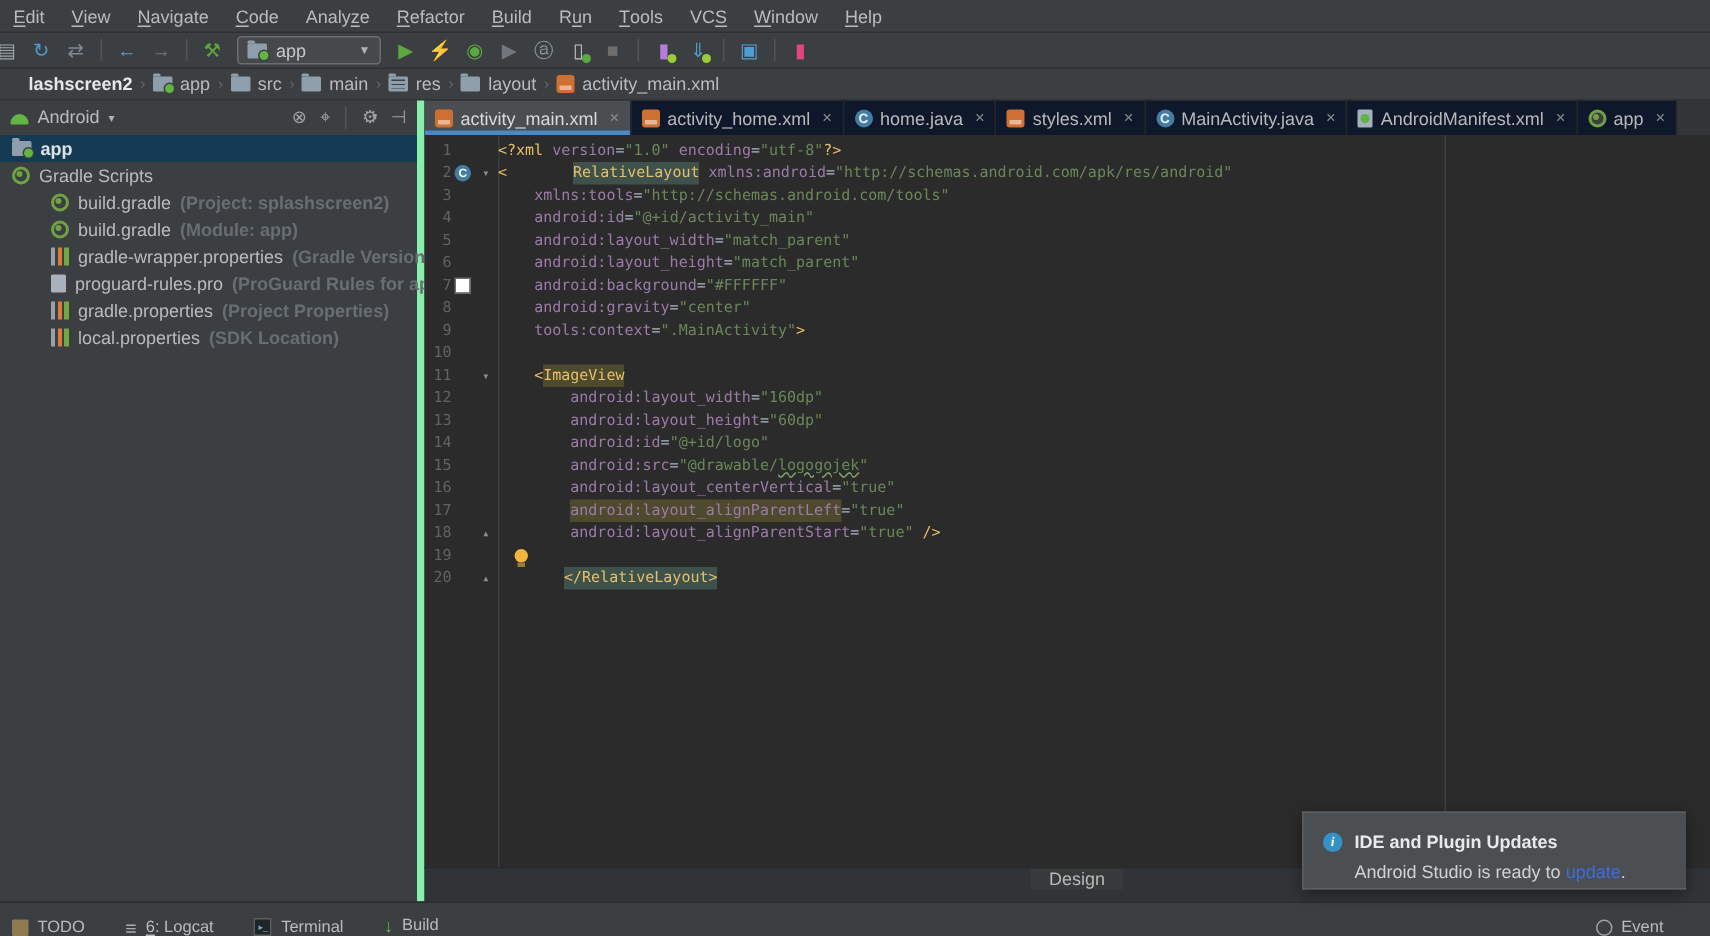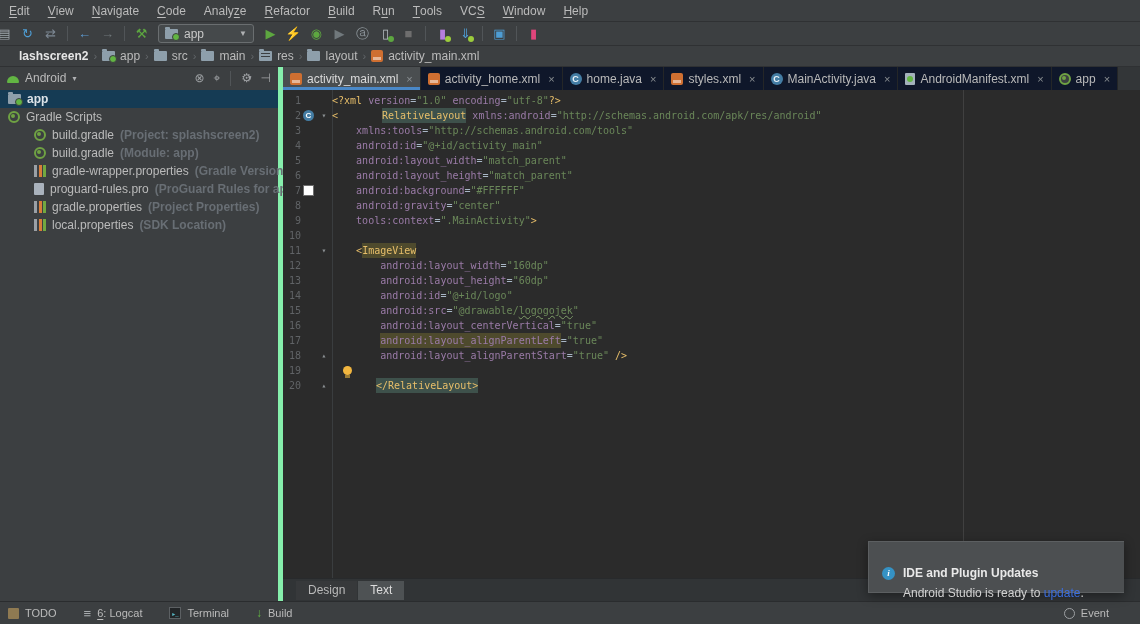--- a/index.html
+++ b/index.html
@@ -96,40 +96,40 @@
   .c-badge { width:11px; height:11px; border-radius:50%; background:#447DA4; color:#FFF; font-size:8px;
     font-weight:bold; display:flex; align-items:center; justify-content:center;
     font-family:"Liberation Sans",sans-serif; }
   .chip { width:9px; height:9px; background:#FFFFFF; outline:1px solid #6E6E6E; }
   .bulb { width:9px; height:9px; border-radius:50%; background:#F2B63F; position:relative;
     margin-left:11px; flex:none; }
   .bulb::after { content:""; position:absolute; left:2px; bottom:-3px; width:5px; height:3px; background:#9A7B35; }
 
   
   #switcher { position:absolute; left:283px; bottom:23px; right:0; height:23px; background:#313436;
-    border-top:1px solid #282A2C; display:flex; align-items:center; padding-left:13px; gap:1px; }
+    border-top:1px solid #282A2C; display:flex; align-items:center; padding-left:13px; gap:18px;flex-direction:column; }
   .sw-tab { height:19px; padding:0 12px; display:flex; align-items:center; font-size:12px;
     color:#B9B9B9; background:#37393B; }
   .sw-tab.sel { background:#4E5254; color:#DCDCDC; }
 
   
   #notification { position:absolute; left:868px; top:541px; right:16px; height:52px; background:#4C4F51;
     border:1px solid #5C5F61; border-right:none; box-shadow:0 3px 10px rgba(0,0,0,.4);
-    padding:24px 10px 0 13px; font-size:12px; z-index:5; }
+    padding:12px 10px 0 13px; font-size:12px; z-index:5; }
   .n-title-row { display:flex; align-items:center; gap:8px; color:#E9E9E9; font-weight:bold; }
   .info-icon { width:13px; height:13px; border-radius:50%; background:#3592C4; color:#FFF; flex:none;
     display:flex; align-items:center; justify-content:center; font-size:9px; font-style:italic;
     font-family:"Liberation Serif",serif; }
   .info-icon::after { content:"i"; }
   .n-msg { margin:6px 0 0 21px; color:#D2D2D2; }
   .n-link { color:#3B6EDF; cursor:pointer; }
 
   
   #statusbar { position:absolute; left:0; right:0; bottom:0; height:23px; background:#3C3F41;
-    border-top:1px solid #2A2C2E; display:flex; align-items:center; font-size:11px; padding:0 4px 0 8px; }
+    border-top:1px solid #2A2C2E; display:flex; align-items:flex-end; font-size:11px; padding:0 4px 0 8px; }
   .sb-item { display:flex; align-items:center; gap:6px; margin-right:27px; }
   #sb-right { margin-left:auto; display:flex; align-items:center; gap:6px; }
   .i-todo { width:11px; height:11px; background:#8F7A52; border-radius:1px; flex:none; }
   .i-logcat { color:#A7ABAE; font-size:13px; line-height:11px; }
   .i-terminal { width:12px; height:12px; background:#222527; border:1px solid #5C6063; color:#56B6C2;
     font-size:6px; display:flex; align-items:center; justify-content:center; flex:none; }
   .i-terminal::after { content:"▸_"; }
   .i-build { color:#62B543; font-weight:bold; font-size:12px; }
   .i-event { width:11px; height:11px; border-radius:50%; border:1px solid #9DA0A3; flex:none; }
 </style>

